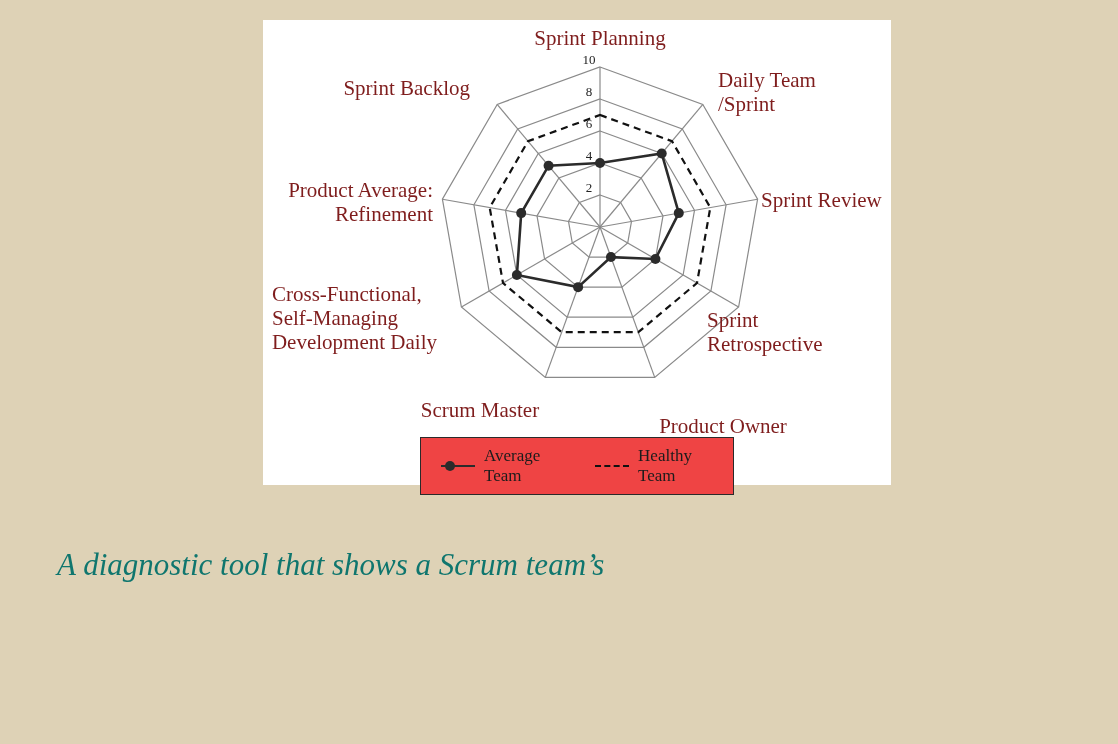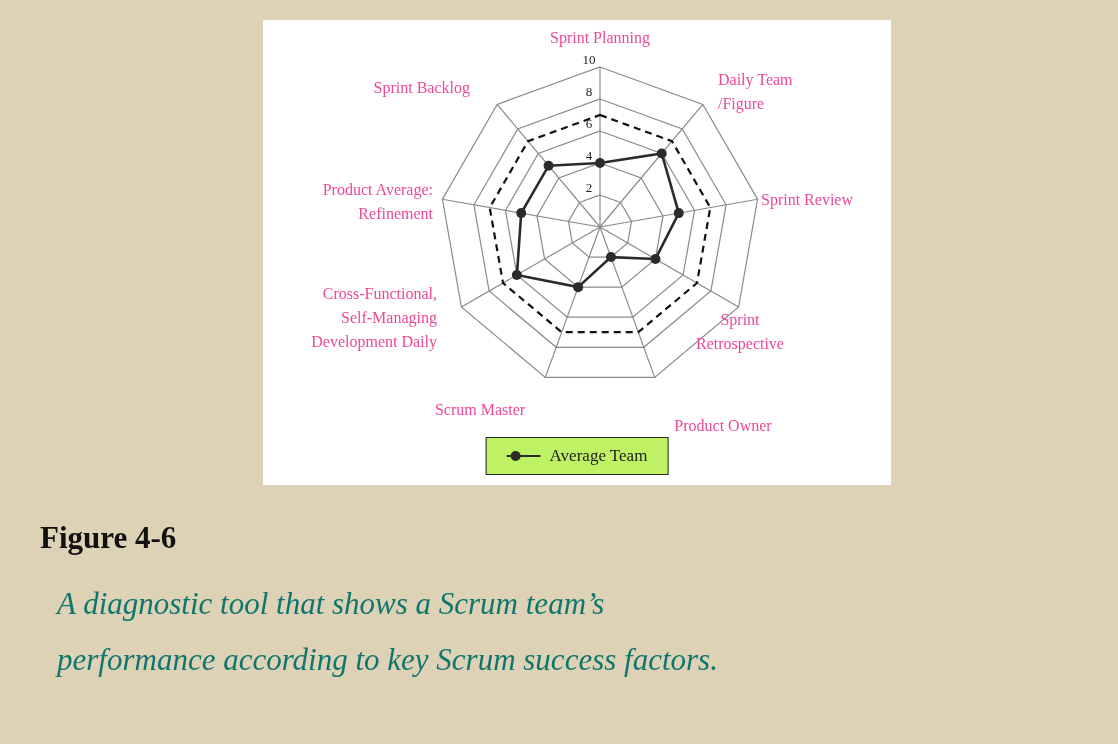--- a/index.html
+++ b/index.html
@@ -13,31 +13,31 @@
   }
   .chart-panel{
     position:absolute;left:263px;top:20px;
     width:628px;height:465px;
     background:#ffffff;
   }
   .chart-panel svg{position:absolute;left:0;top:0;}
   #axis-labels{position:absolute;left:0;top:0;width:628px;height:465px;pointer-events:none;}
   .axis-label{
     position:absolute;
-    font-size:16px;
+    font-size:21px;
     line-height:24px;
-    color:#ec4899;
+    color:#7f1d1d;
     white-space:nowrap;
   }
   .legend{
     position:absolute;
     top:417px;left:50%;transform:translateX(-50%);
     display:flex;align-items:center;gap:34px;
     border:1.5px solid #2a2a2a;
-    background:#bef264;
+    background:#ef4444;
     padding:8px 20px;
   }
   .legend-item{display:flex;align-items:center;gap:9px;}
   .legend-label{font-size:17px;color:#1c1c1c;}
   .marker-solid{position:relative;width:34px;height:12px;flex:none;}
   .marker-solid::before{content:'';position:absolute;left:0;right:0;top:5px;border-top:2.5px solid #2b2b2b;}
   .marker-dot{position:absolute;left:4px;top:1px;width:10px;height:10px;border-radius:50%;background:#2b2b2b;}
   .marker-dashed{position:relative;width:34px;height:12px;flex:none;}
   .marker-dashed::before{content:'';position:absolute;left:0;right:0;top:5px;border-top:2.5px dashed #111111;}
   .figure-block{
@@ -87,58 +87,60 @@
       <text x="326" y="108" text-anchor="middle" font-size="13" font-family="&quot;Liberation Serif&quot;, serif" fill="#222222">6</text>
       <text x="326" y="76" text-anchor="middle" font-size="13" font-family="&quot;Liberation Serif&quot;, serif" fill="#222222">8</text>
       <text x="326" y="44" text-anchor="middle" font-size="13" font-family="&quot;Liberation Serif&quot;, serif" fill="#222222">10</text>
     </svg>
   <div id="axis-labels">
       <div class="axis-label" style="top: 6px; left: 337px; transform: translateX(-50%); text-align: center;">
         <div>Sprint Planning</div>
       </div>
       <div class="axis-label" style="top: 48px; left: 455px;">
         <div>Daily Team</div>
-        <div>/Figure</div>
+        <div>/Sprint</div>
       </div>
       <div class="axis-label" style="top: 168px; left: 498px; font-family: Liberation Serif, serif;">
         <div>Sprint Review</div>
       </div>
-      <div class="axis-label" style="top: 288px; left: 433px; text-align: center;">
+      <div class="axis-label" style="top: 288px; left: 444px;">
         <div>Sprint</div>
         <div>Retrospective</div>
       </div>
       <div class="axis-label" style="top: 394px; left: 460px; transform: translateX(-50%); text-align: right;">
         <div>Product Owner</div>
       </div>
       <div class="axis-label" style="top: 378px; left: 217px; transform: translateX(-50%); text-align: left;">
         <div>Scrum Master</div>
       </div>
-      <div class="axis-label" style="top: 262px; right: 454px; text-align: right;">
+      <div class="axis-label" style="top: 262px; right: 454px; text-align: left;">
         <div>Cross-Functional,</div>
         <div>Self-Managing</div>
         <div>Development Daily</div>
       </div>
       <div class="axis-label" style="top: 158px; right: 458px; text-align: right;">
         <div>Product Average:</div>
         <div>Refinement</div>
       </div>
       <div class="axis-label" style="top: 56px; right: 421px; text-align: right;">
         <div>Sprint Backlog</div>
       </div>
     </div>
 
   <div class="legend">
     <div class="legend-item">
       <span class="marker-solid">
           <span class="marker-dot"></span>
         </span>
       <span class="legend-label">Average Team</span>
     </div>
+    <div class="legend-item">
+      <span class="marker-dashed"></span>
+      <span class="legend-label">Healthy Team</span>
+    </div>
   </div>
 </div>
 
 <div class="figure-block">
-  <div class="figure-label">Figure 4-6</div>
   <div class="figure-caption">
     <div>A diagnostic tool that shows a Scrum team’s</div>
-    <div>performance according to key Scrum success factors.</div>
   </div>
 </div>
 
 </body></html>

